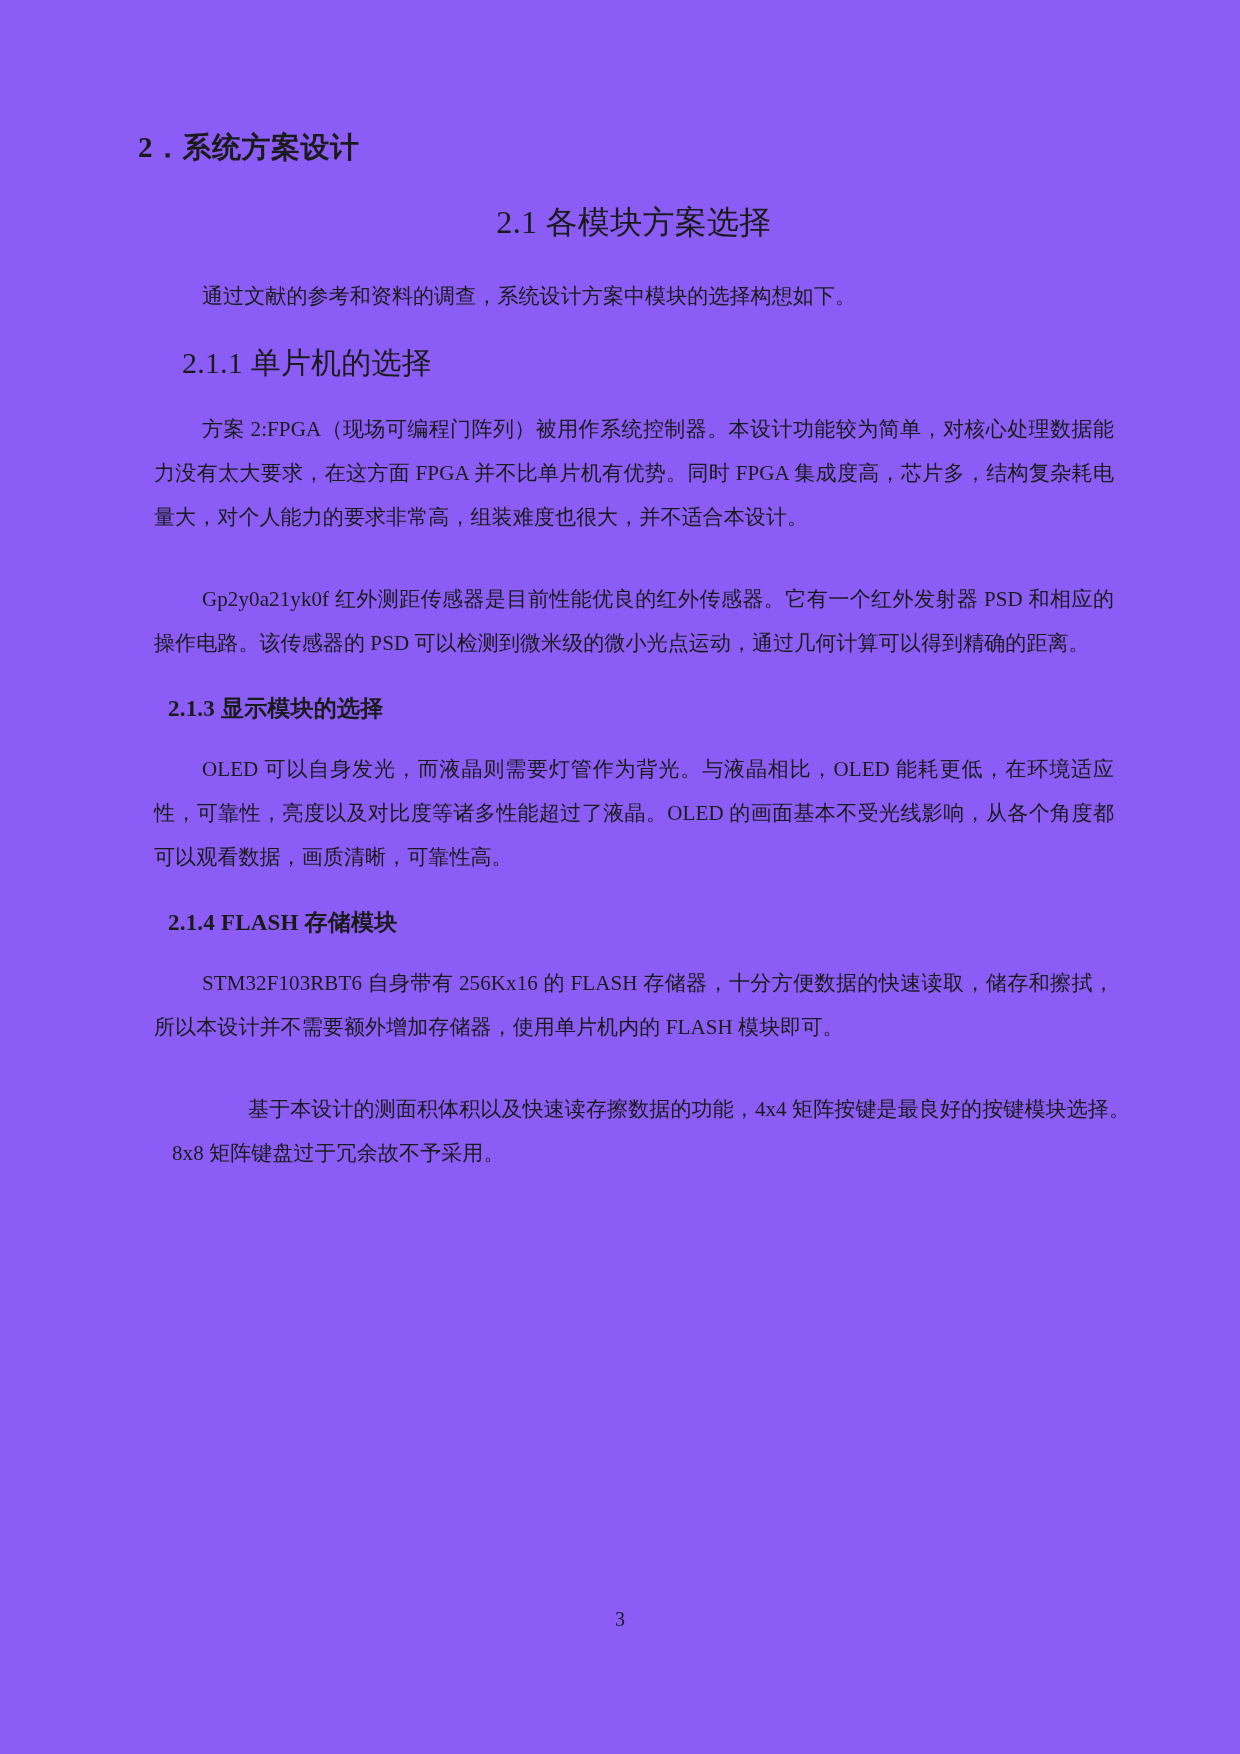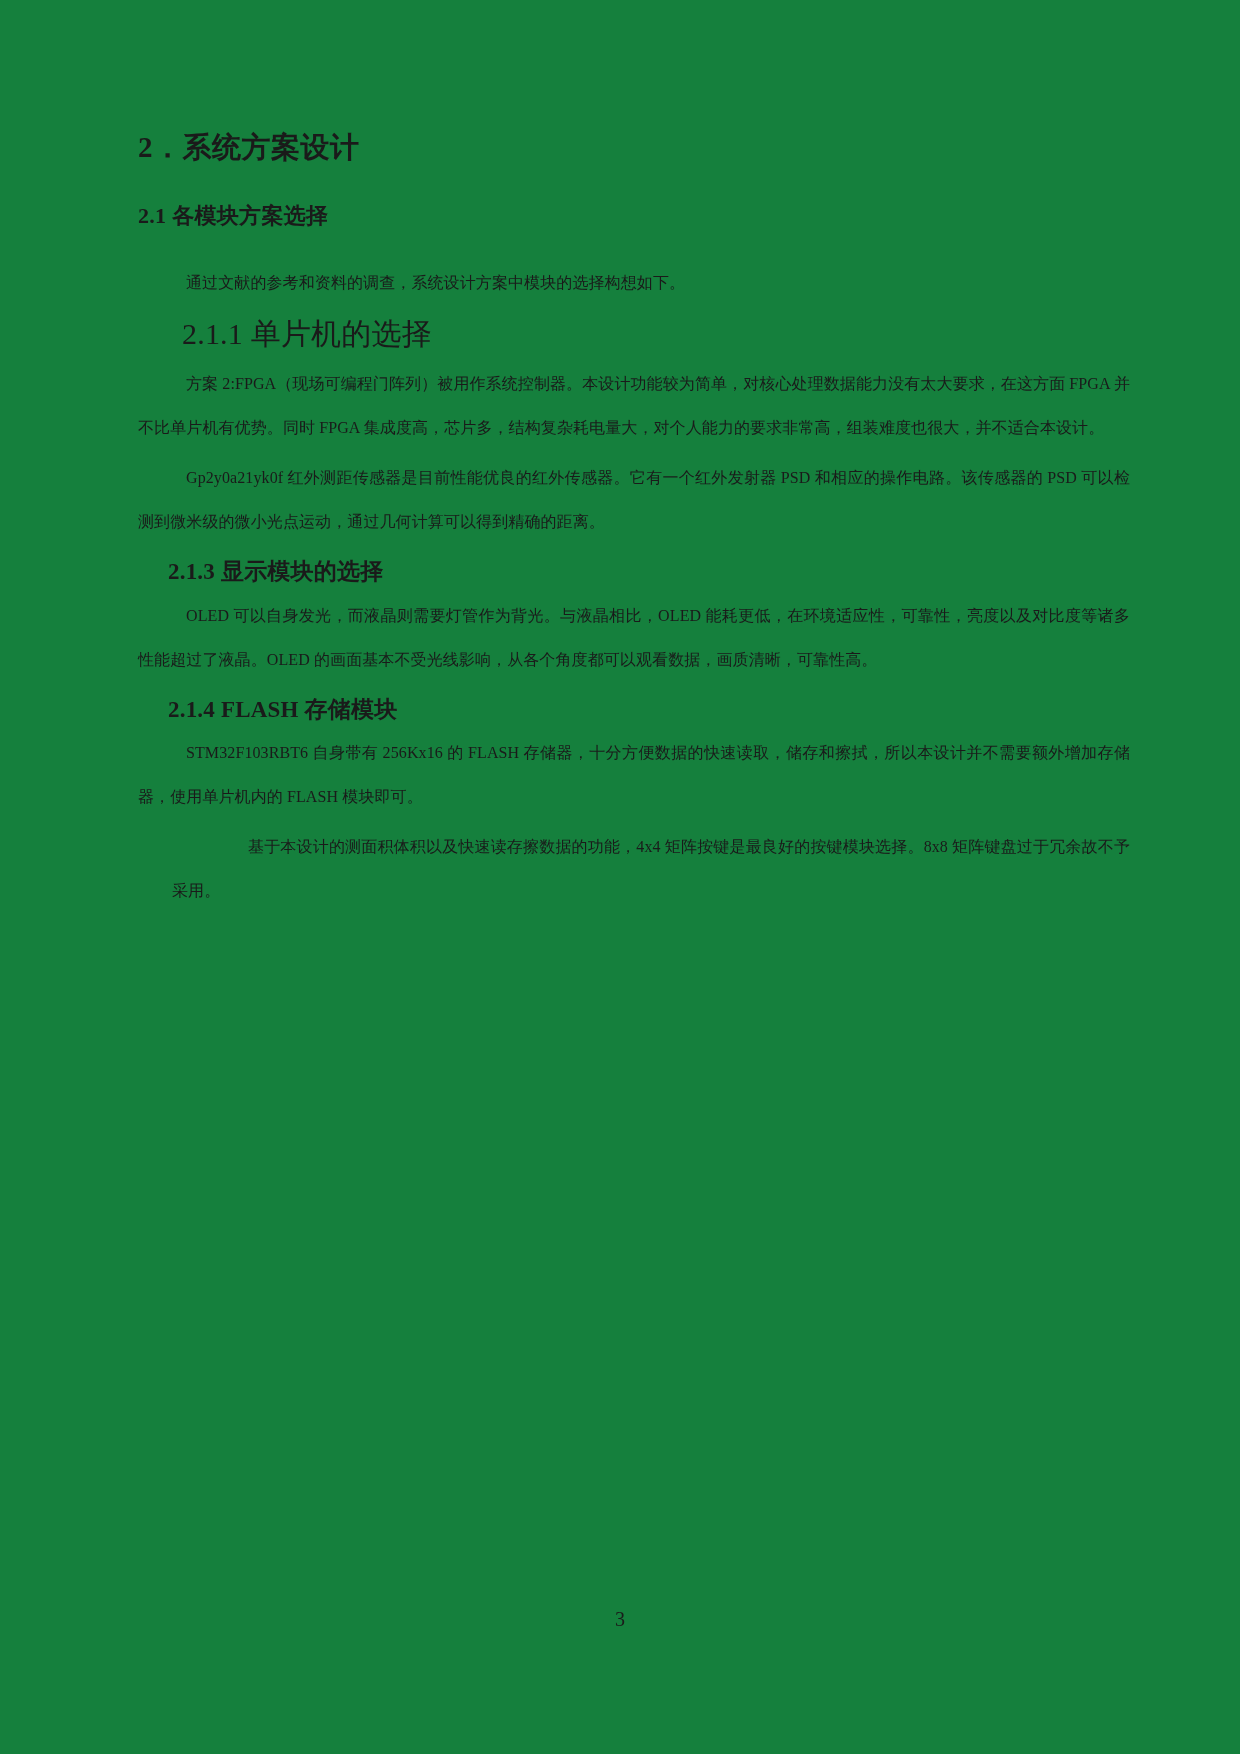--- a/index.html
+++ b/index.html
@@ -4,21 +4,21 @@
 <style>
   html, body {
     margin: 0;
     padding: 0;
     background: #ffffff;
   }
   .page {
     position: relative;
     width: 1240px;
     height: 1754px;
-    background: #15803d;
+    background: #8b5cf6;
     box-sizing: border-box;
     font-family: "Liberation Serif", "DejaVu Serif", serif;
     color: #1a1a1a;
     overflow: hidden;
   }
   .content {
     position: absolute;
     left: 138px;
     top: 128px;
     width: 992px;
@@ -27,49 +27,50 @@
   
   .h1 {
     font-size: 29px;
     font-weight: bold;
     line-height: 1.35;
     margin: 0 0 34px 0;
     letter-spacing: 0.5px;
     white-space: pre;
   }
   .h2 {
-    font-size: 22px;
-    font-weight: bold;
+    font-size: 32px;
+    font-weight: normal;
     line-height: 1.35;
     margin: 0 0 30px 0;
     letter-spacing: 0.3px;
     white-space: pre;
+    text-align: center;
   }
   .h3 {
     font-size: 30px;
     font-weight: normal;
     line-height: 1.9;
     margin: 0;
     text-indent: 44px;
     letter-spacing: 0.2px;
   }
   .h3-bold {
     font-size: 23px;
     font-weight: bold;
     line-height: 1.9;
     margin: 0;
     text-indent: 30px;
     letter-spacing: 0.2px;
   }
 
   
   .para {
-    font-size: 16px;
+    font-size: 21px;
     line-height: 44px;
-    margin: 0;
+    margin: 16px;
     text-align: justify;
     text-justify: inter-ideograph;
     text-indent: 48px;
     letter-spacing: 0.1px;
     word-break: break-all;
   }
   .para.deep-indent {
     text-indent: 76px;
   }
   .para.block-indent {

